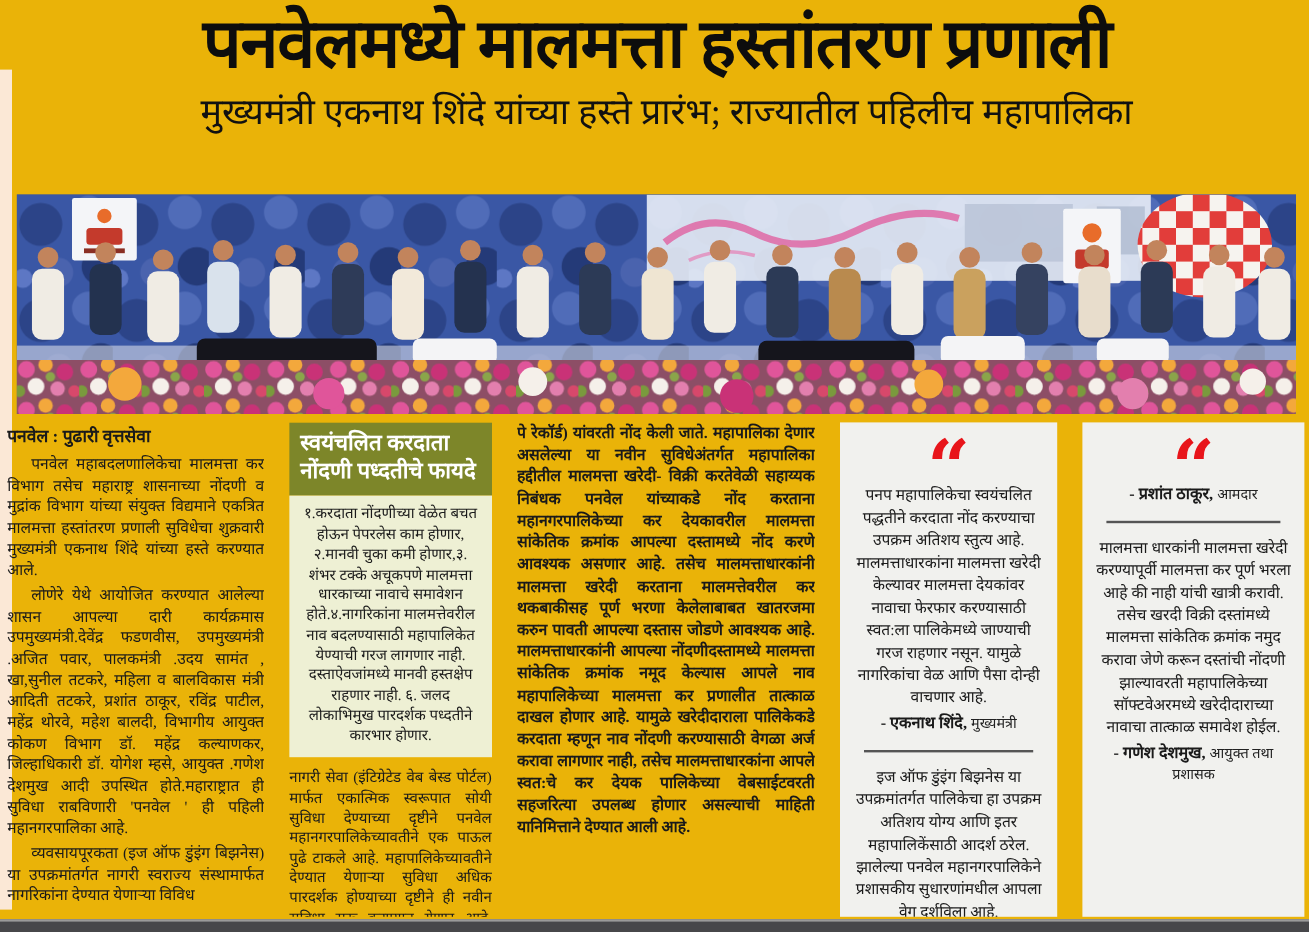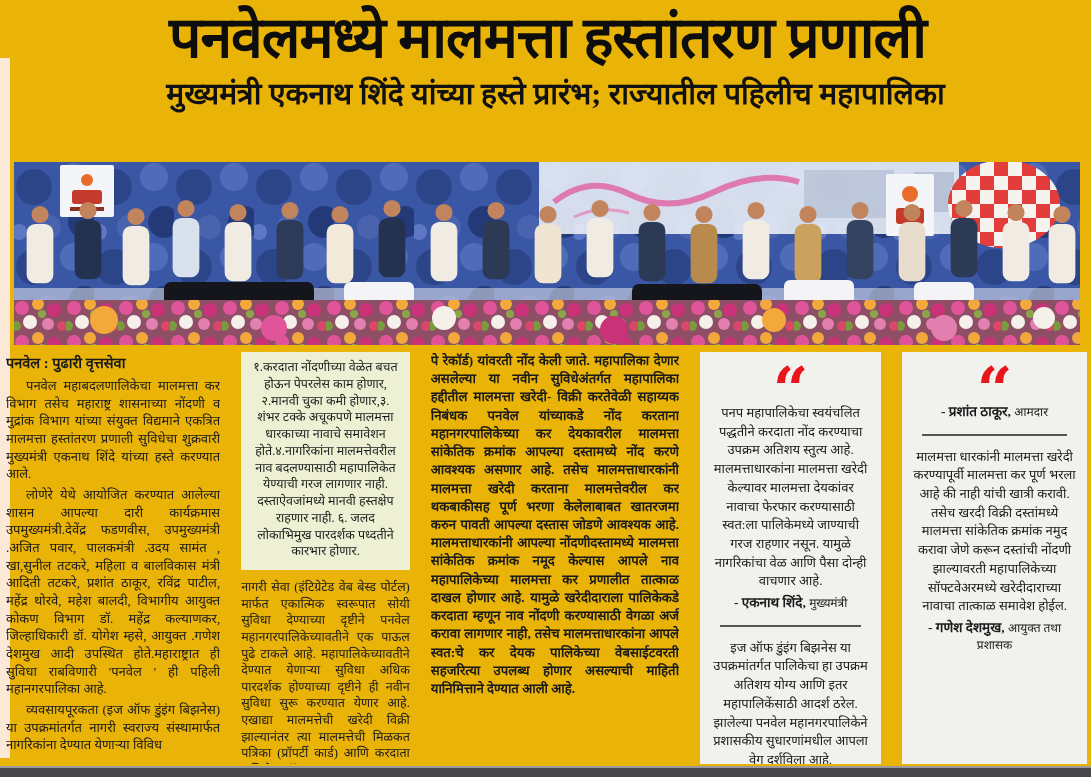--- a/index.html
+++ b/index.html
@@ -1,21 +1,21 @@
 <!DOCTYPE html>
 <html><head>
 <meta charset="utf-8">
 <style>
   html,body{margin:0;padding:0;background:#e9e9e9;}
   .page{position:relative;width:1091px;height:777px;background:#eab308;overflow:hidden;
         font-family:"Liberation Serif", serif;color:#1a1a1a;}
   .left-strip{position:absolute;left:0;top:58px;width:10px;height:700px;background:#fbe8d6;}
   .masthead{position:absolute;top:8px;left:10px;right:6px;text-align:center;}
   .headline{margin:0;font-size:57px;line-height:1.04;font-weight:700;letter-spacing:-1px;color:#0d0d0d;}
-  .subheadline{margin:10px 0 0 16px;font-size:30px;line-height:1.1;font-weight:700;color:#111;}
+  .subheadline{margin:10px 0 0 16px;font-size:30px;line-height:1.1;font-weight:400;color:#111;}
   .photo-wrap{position:absolute;left:14px;top:162px;width:1066px;height:183px;overflow:hidden;background:#35549e;}
   .photo-wrap svg{display:block;}
   .columns{position:absolute;left:6px;top:352px;right:4px;height:412px;display:flex;gap:21px;}
   .col{overflow:hidden;height:412px;}
   .c1{width:226px;}
   .c2{width:178px;}
   .c3{width:262px;}
   .c4{width:190px;}
   .c5{width:194px;}
   .dateline{font-weight:700;font-size:14.5px;margin:0 0 5px 0;}
@@ -151,20 +151,21 @@
 
     <div class="col c1">
       <p class="dateline">पनवेल : पुढारी वृत्तसेवा</p>
       <p class="para">पनवेल महाबदलणालिकेचा मालमत्ता कर विभाग तसेच महाराष्ट्र शासनाच्या नोंदणी व मुद्रांक विभाग  यांच्या संयुक्त विद्यमाने एकत्रित मालमत्ता हस्तांतरण प्रणाली सुविधेचा शुक्रवारी मुख्यमंत्री एकनाथ शिंदे यांच्या हस्ते  करण्यात आले.</p>
       <p class="para">लोणेरे येथे आयोजित करण्यात आलेल्या शासन आपल्या दारी कार्यक्रमास उपमुख्यमंत्री.देवेंद्र फडणवीस, उपमुख्यमंत्री .अजित पवार, पालकमंत्री .उदय सामंत , खा,सुनील तटकरे,  महिला व बालविकास मंत्री आदिती तटकरे,  प्रशांत ठाकूर,  रविंद्र पाटील, महेंद्र थोरवे, महेश बालदी,  विभागीय आयुक्त कोकण विभाग डॉ. महेंद्र कल्याणकर, जिल्हाधिकारी डॉ. योगेश म्हसे, आयुक्त .गणेश देशमुख आदी उपस्थित होते.महाराष्ट्रात ही सुविधा राबविणारी 'पनवेल ' ही पहिली महानगरपालिका आहे.</p>
       <p class="para">व्यवसायपूरकता (इज ऑफ डुंइंग बिझनेस) या उपक्रमांतर्गत नागरी स्वराज्य संस्थामार्फत नागरिकांना देण्यात येणाऱ्या विविध</p>
     </div>
 
     <div class="col c2">
       <div class="infobox">
+        <div class="infobox-head">स्वयंचलित करदाता नोंदणी पध्दतीचे फायदे</div>
         <div class="infobox-body">१.करदाता नोंदणीच्या वेळेत बचत होऊन पेपरलेस काम होणार, २.मानवी चुका कमी होणार,३. शंभर टक्के अचूकपणे मालमत्ता धारकाच्या नावाचे समावेशन होते.४.नागरिकांना मालमत्तेवरील नाव बदलण्यासाठी महापालिकेत येण्याची गरज लागणार नाही. दस्ताऐवजांमध्ये मानवी हस्तक्षेप राहणार नाही. ६. जलद लोकाभिमुख पारदर्शक पध्दतीने कारभार होणार.</div>
       </div>
       <p class="para noindent">नागरी सेवा (इंटिग्रेटेड वेब बेस्ड पोर्टल) मार्फत एकात्मिक स्वरूपात सोयी सुविधा देण्याच्या दृष्टीने पनवेल महानगरपालिकेच्यावतीने एक पाऊल पुढे टाकले आहे. महापालिकेच्यावतीने देण्यात येणाऱ्या सुविधा अधिक पारदर्शक होण्याच्या दृष्टीने ही नवीन सुविधा सुरू करण्यात येणार आहे. एखाद्या मालमत्तेची खरेदी विक्री झाल्यानंतर त्या मालमत्तेची मिळकत पत्रिका (प्रॉपर्टी कार्ड) आणि करदाता अभिलेख (टॅक्स</p>
     </div>
 
     <div class="col c3">
       <p class="para noindent">पे रेकॉर्ड) यांवरती नोंद केली जाते. महापालिका देणार असलेल्या या नवीन सुविधेअंतर्गत महापालिका हद्दीतील मालमत्ता खरेदी- विक्री करतेवेळी सहाय्यक निबंधक पनवेल यांच्याकडे नोंद करताना महानगरपालिकेच्या कर देयकावरील मालमत्ता सांकेतिक क्रमांक आपल्या दस्तामध्ये नोंद करणे आवश्यक असणार आहे. तसेच मालमत्ताधारकांनी मालमत्ता खरेदी करताना मालमत्तेवरील कर थकबाकीसह पूर्ण भरणा केलेलाबाबत खातरजमा करुन पावती आपल्या दस्तास जोडणे आवश्यक आहे. मालमत्ताधारकांनी आपल्या नोंदणीदस्तामध्ये मालमत्ता सांकेतिक क्रमांक नमूद केल्यास आपले नाव महापालिकेच्या मालमत्ता कर प्रणालीत तात्काळ दाखल होणार आहे. यामुळे खरेदीदाराला पालिकेकडे करदाता म्हणून नाव नोंदणी करण्यासाठी वेगळा अर्ज करावा लागणार नाही, तसेच मालमत्ताधारकांना आपले स्वत:चे कर देयक पालिकेच्या वेबसाईटवरती सहजरित्या उपलब्ध होणार असल्याची माहिती यानिमित्ताने देण्यात आली आहे.</p>
     </div>
 
     <div class="col c4 quotebox">

